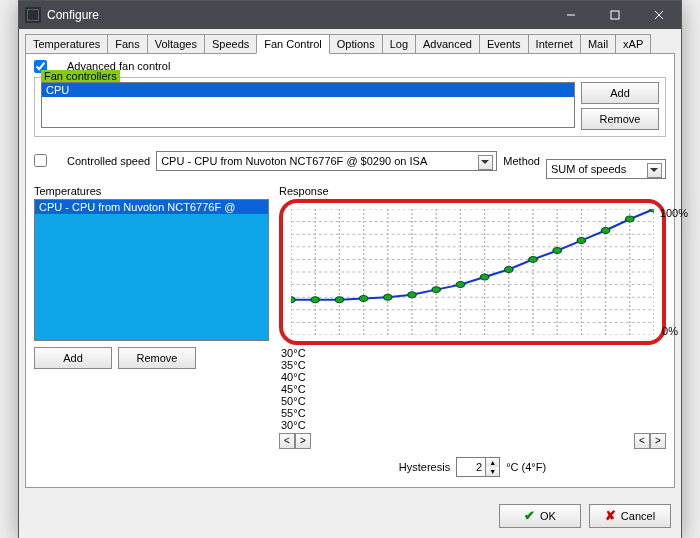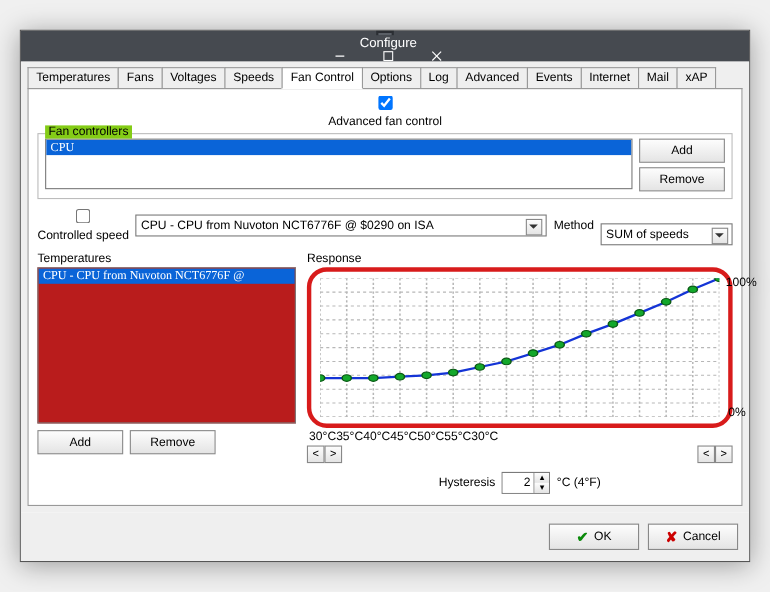--- a/index.html
+++ b/index.html
@@ -1,54 +1,54 @@
 <!DOCTYPE html>
 <html><head>
 <meta charset="utf-8">
 <style>
 * { box-sizing: border-box; margin: 0; padding: 0; font-family: "Segoe UI", Tahoma, sans-serif; font-size: 11px; }
 body { background: #f0f0f0; display: flex; align-items: center; justify-content: center; height: 538px; width: 700px; }
 .shadow { filter: drop-shadow(0 3px 12px rgba(0,0,0,.35)); border-radius: 14px; }
 .window { width: 664px; background: #fff; border: 1px solid #555; }
-.titlebar { background: #464a50; color: #fff; height: 28px; display: flex; align-items: center; padding: 0 0 0 6px; flex-direction: column; }
+.titlebar { background: #464a50; color: #fff; height: 28px; display: flex; align-items: center; padding: 0 0 0 6px; }
 .titlebar .icon { width: 16px; height: 16px; background: #2b2e33; margin-right: 6px; position: relative; }
 .titlebar .icon::before { content: ""; position: absolute; inset: 2px; border: 1px solid #5a5f66; }
 .titlebar .title { flex: 1; font-size: 12px; }
 .tb-btns { display: flex; height: 100%; }
 .tb-btn { width: 44px; display: flex; align-items: center; justify-content: center; color: #fff; }
 .tb-btn svg { width: 10px; height: 10px; stroke: #fff; stroke-width: 1; fill: none; }
 .client { background: #efefef; padding: 4px 6px 6px; }
 .tabs { display: flex; border-bottom: 1px solid #999; position: relative; top: 1px; }
 .tab { padding: 3px 7px; border: 1px solid #999; border-bottom: none; background: #efefef; margin-right: -1px; font-size: 11px; }
 .tab.active { background: #fff; position: relative; z-index: 2; border-bottom: 1px solid #fff; margin-bottom: -1px; }
 .tabpanel { border: 1px solid #999; background: #fff; padding: 6px 8px 10px; }
-.chk { display: flex; align-items: center; gap: 5px; margin-bottom: 4px; flex-direction: column; }
+.chk { display: flex; align-items: center; gap: 20px; margin-bottom: 4px; }
 .chk input { width: 13px; height: 13px; }
 .groupbox { border: 1px solid #bcbcbc; padding: 4px 6px 6px; margin-bottom: 6px; position: relative; }
 .group-title { position: absolute; top: -8px; left: 6px; background: #84cc16; padding: 0 3px; font-size: 11px; }
 .fanlist-row { display: flex; gap: 6px; align-items: flex-start; }
 .listbox { flex: 1; height: 46px; border: 1px solid #7a7a7a; background: #fff; overflow: hidden; }
 .listitem { padding: 1px 4px; }
-.listitem.sel { background: #0a64d8; color: #fff; font-family: Liberation Serif, serif; }
+.listitem.sel { background: #0a64d8; color: #fff; }
 .btncol { display: flex; flex-direction: column; gap: 4px; }
 .btn { min-width: 78px; height: 22px; border: 1px solid #888; background: linear-gradient(#fdfdfd,#e4e4e4); display: inline-flex; align-items: center; justify-content: center; padding: 0 8px; }
 .row-cs { display: flex; align-items: center; gap: 6px; margin: 4px 0 6px; }
 .select { border: 1px solid #7a7a7a; background: #fff; height: 20px; display: inline-flex; align-items: center; padding: 0 18px 0 4px; position: relative; }
 .select::after { content: ""; position: absolute; right: 3px; top: 3px; width: 13px; height: 13px; border: 1px solid #888; background: linear-gradient(#fdfdfd,#e4e4e4); }
 .select::before { content: ""; position: absolute; right: 7px; top: 8px; border: 4px solid transparent; border-top-color: #333; z-index: 2; }
 .lower { display: flex; gap: 10px; }
 .temp-col { width: 235px; }
 .label { font-size: 11px; margin-bottom: 2px; }
-.templist { height: 142px; border: 1px solid #7a7a7a; background: #b91c1c; overflow: hidden; }
+.templist { height: 142px; border: 1px solid #7a7a7a; background: #0ea5e9; overflow: hidden; }
 .temp-btns { display: flex; gap: 6px; margin-top: 6px; }
 .resp-col { flex: 1; }
 .chart-wrap { border: 4px solid #d81b1b; border-radius: 18px; padding: 6px 8px; position: relative; }
 .chart { position: relative; height: 126px; }
 .grid line { stroke: #b7b7b7; stroke-dasharray: 2 2; stroke-width: 1; }
-.axis-x { display: flex; justify-content: flex-start; margin-top: 2px; padding: 0 2px; font-size: 11px; }
+.axis-x { display: flex; justify-content: flex-start; margin-top: 2px; padding: 0 2px; font-size: 11px; flex-direction: column; }
 .pct-top { position: absolute; right: -34px; top: -2px; font-size: 11px; }
 .pct-bot { position: absolute; right: -24px; bottom: -2px; font-size: 11px; }
 .scroll-btns { display: flex; justify-content: space-between; margin-top: 2px; }
 .sbtn-grp { display: flex; }
 .sbtn { width: 16px; height: 16px; border: 1px solid #888; background: linear-gradient(#fdfdfd,#e4e4e4); display: flex; align-items: center; justify-content: center; font-size: 10px; line-height: 1; }
 .hyst { display: flex; align-items: center; gap: 6px; margin-top: 8px; justify-content: center; }
 .spinner { display: inline-flex; border: 1px solid #7a7a7a; height: 20px; }
 .spinner input { border: none; width: 28px; padding: 0 3px; text-align: right; font-size: 11px; outline: none; }
 .spin-btns { display: flex; flex-direction: column; width: 14px; border-left: 1px solid #888; }
 .spin-btns div { flex: 1; background: linear-gradient(#fdfdfd,#e4e4e4); display: flex; align-items: center; justify-content: center; font-size: 7px; }

